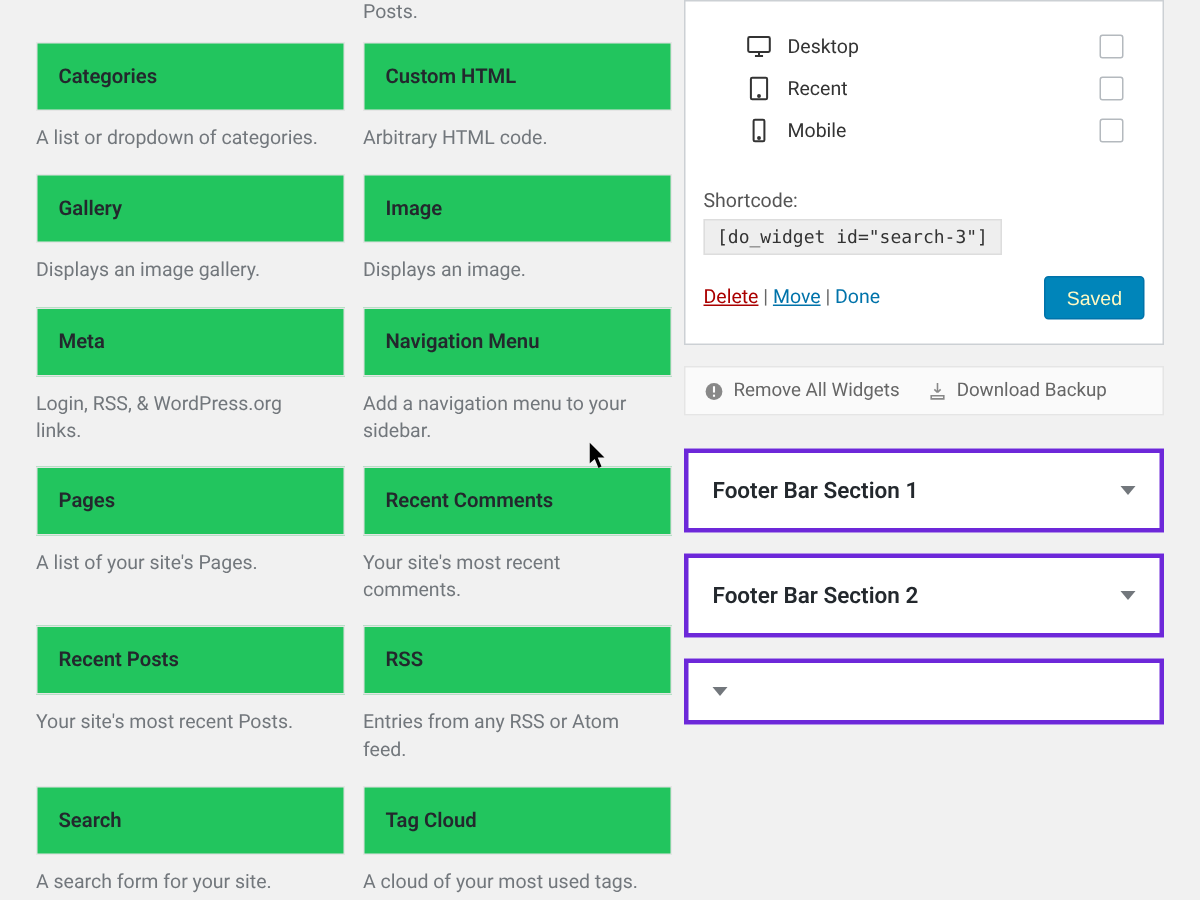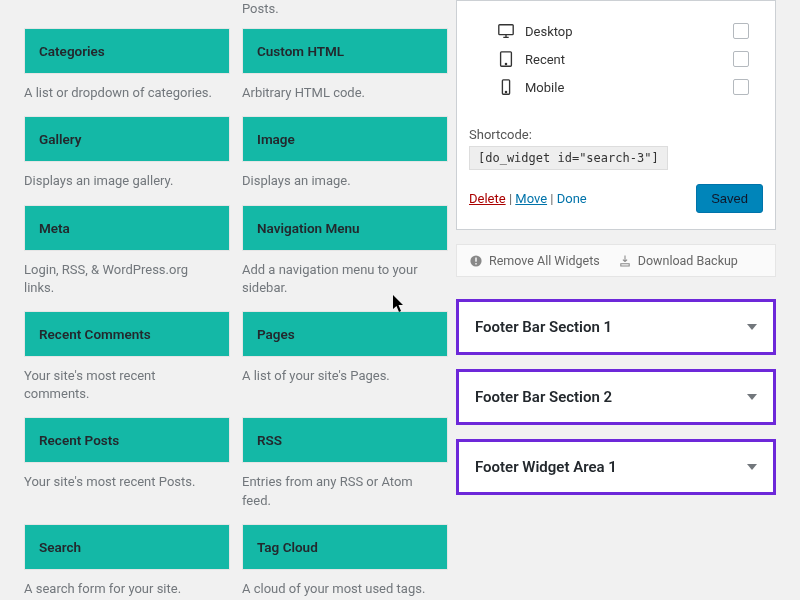--- a/index.html
+++ b/index.html
@@ -2,36 +2,36 @@
 <html><head>
 <meta charset="utf-8">
 <style>
 * { margin: 0; padding: 0; box-sizing: border-box; }
 body { font-family: -apple-system, BlinkMacSystemFont, "Segoe UI", Roboto, sans-serif; font-size: 13px; color: #333; background: #f1f1f1; width: 800px; height: 600px; overflow: hidden; position: relative; }
 .container { display: flex; height: 100%; }
 .left-col { width: 448px; padding: 0 0 0 24px; overflow: hidden; }
 .right-col { flex: 1; padding: 0 24px 0 8px; overflow: hidden; }
 .widget-grid { display: grid; grid-template-columns: 1fr 1fr; gap: 0 12px; }
 .widget-item { margin-bottom: 0; }
-.widget-title { background: #14b8a6; border: 1px solid #e5e5e5; padding: 14px 14px; font-weight: 600; font-size: 13.5px; color: #23282d; cursor: move; }
+.widget-title { background: #22c55e; border: 1px solid #e5e5e5; padding: 14px 14px; font-weight: 600; font-size: 13.5px; color: #23282d; cursor: move; }
 .widget-desc { padding: 10px 14px 14px 0; font-size: 13px; color: #72777c; line-height: 1.4; }
 .desc-partial { padding: 0 14px 10px 0; font-size: 13px; color: #72777c; line-height: 1.4; }
 .option-row { display: flex; align-items: center; justify-content: space-between; padding: 5px 0; text-align: center; }
 .option-left { display: flex; align-items: center; gap: 10px; }
 .icon-box { width: 18px; height: 18px; display: inline-flex; align-items: center; justify-content: center; }
 .checkbox { width: 16px; height: 16px; border: 1px solid #b4b9be; border-radius: 2px; background: #fff; }
 .shortcode-label { font-size: 13px; color: #555; margin-top: 12px; margin-bottom: 4px; }
 .shortcode-box { font-family: Menlo, Monaco, Consolas, monospace; font-size: 12px; background: #eee; border: 1px solid #ddd; padding: 4px 8px; display: inline-block; }
 .action-row { display: flex; justify-content: space-between; align-items: center; margin-top: 14px; }
 .action-links { font-size: 13px; }
 .link-delete { color: #a00; text-decoration: underline; cursor: pointer; }
 .link-move { color: #0073aa; text-decoration: underline; cursor: pointer; }
 .link-done { color: #0073aa; cursor: pointer; }
 .sep { color: #666; }
-.saved-btn { background: #0085ba; color: #0f172a; border: 1px solid #0073aa; border-radius: 3px; padding: 6px 14px; font-size: 13px; cursor: pointer; }
+.saved-btn { background: #0085ba; color: #fef9c3; border: 1px solid #0073aa; border-radius: 3px; padding: 6px 14px; font-size: 13px; cursor: pointer; }
 .inner-group { background: #fff; border: 1px solid #e5e5e5; padding: 12px 14px 14px 28px; margin-bottom: 10px; }
 .inner-container { background: #fff; border: 1px solid #ccd0d4; padding: 4px 12px 16px 12px; margin-bottom: 14px; }
 .footer-actions { background: #fafafa; border: 1px solid #e5e5e5; padding: 8px 12px; font-size: 12.5px; color: #666; display: flex; gap: 18px; margin-bottom: 22px; }
 .footer-actions span { display: inline-flex; align-items: center; gap: 6px; cursor: pointer; }
 .area-header { background: #fff; border: 3px solid #6d28d9; padding: 16px 16px; display: flex; justify-content: space-between; align-items: center; margin-bottom: 14px; cursor: pointer; }
 .area-title { font-weight: 600; font-size: 15px; color: #23282d; }
 .chevron { width: 0; height: 0; border-left: 5px solid transparent; border-right: 5px solid transparent; border-top: 6px solid #72777c; }
 .cursor { position: absolute; left: 393px; top: 295px; width: 12px; height: 18px; pointer-events: none; }
 .cursor svg { width: 100%; height: 100%; }
 </style>
@@ -65,26 +65,26 @@
       <div class="widget-item">
         <div class="widget-title">Meta</div>
         <div class="widget-desc">Login, RSS, &amp; WordPress.org links.</div>
       </div>
       <div class="widget-item">
         <div class="widget-title">Navigation Menu</div>
         <div class="widget-desc">Add a navigation menu to your sidebar.</div>
       </div>
 
       <div class="widget-item">
+        <div class="widget-title">Pages</div>
+        <div class="widget-desc">A list of your site's Pages.</div>
+      </div>
+      <div class="widget-item">
         <div class="widget-title">Recent Comments</div>
         <div class="widget-desc">Your site's most recent comments.</div>
-      </div>
-      <div class="widget-item">
-        <div class="widget-title">Pages</div>
-        <div class="widget-desc">A list of your site's Pages.</div>
       </div>
 
       <div class="widget-item">
         <div class="widget-title">Recent Posts</div>
         <div class="widget-desc">Your site's most recent Posts.</div>
       </div>
       <div class="widget-item">
         <div class="widget-title">RSS</div>
         <div class="widget-desc">Entries from any RSS or Atom feed.</div>
       </div>
@@ -179,21 +179,20 @@
 
     <div class="area-header">
       <span class="area-title">Footer Bar Section 1</span>
       <span class="chevron"></span>
     </div>
     <div class="area-header">
       <span class="area-title">Footer Bar Section 2</span>
       <span class="chevron"></span>
     </div>
     <div class="area-header">
-      <span class="area-title">Footer Widget Area 1</span>
       <span class="chevron"></span>
     </div>
   </div>
 </div>
 
 <div class="cursor">
   <svg viewBox="0 0 12 18">
       <path d="M0 0 L0 14 L3.5 11 L6 17 L8 16 L5.5 10 L10 10 Z" fill="#000"></path>
     </svg>
 </div>

